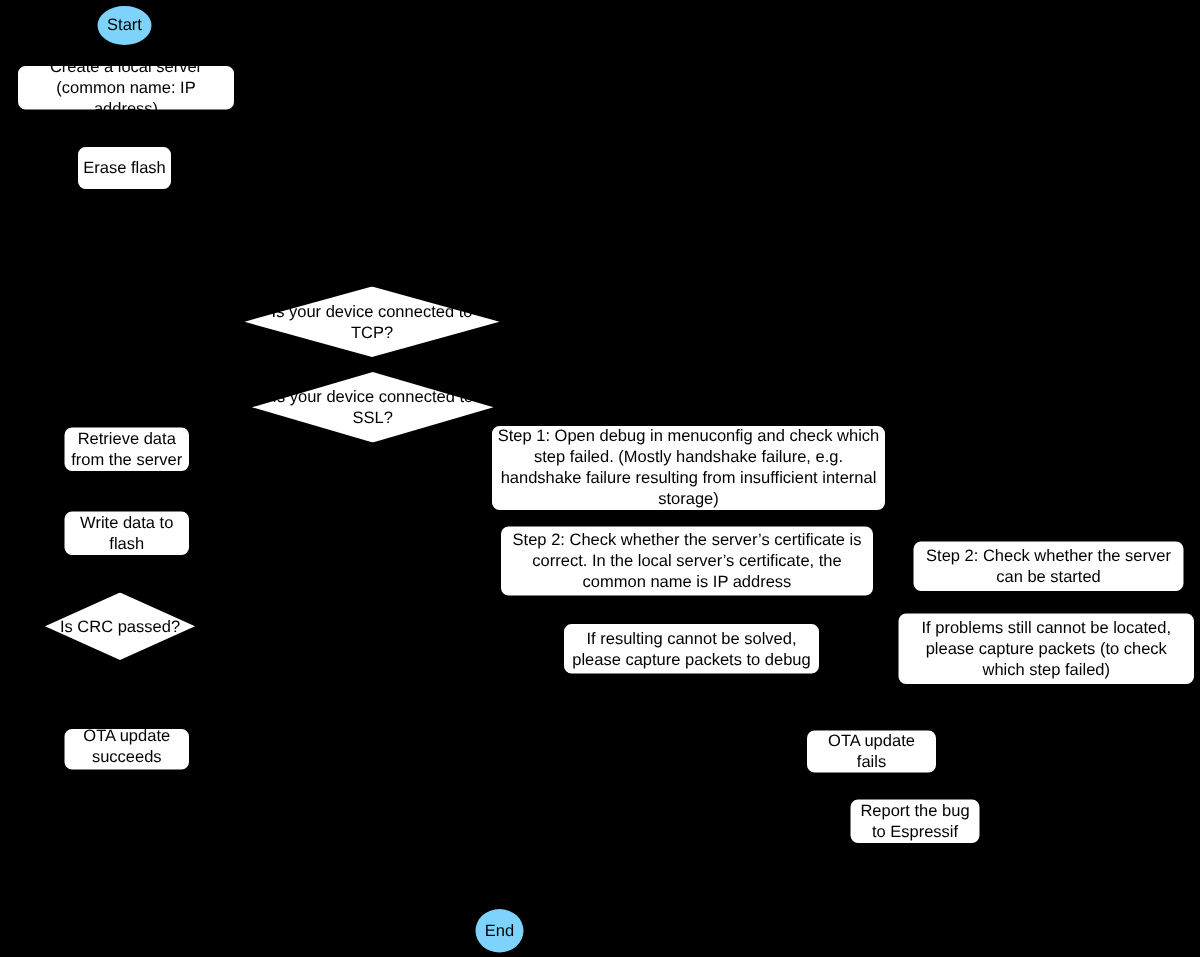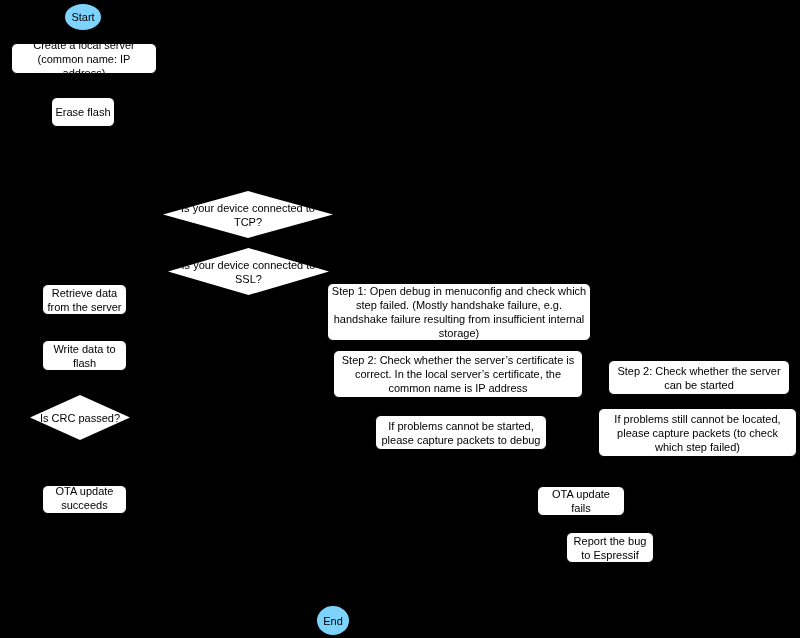--- a/index.html
+++ b/index.html
@@ -99,21 +99,21 @@
 
   <div class="node rect" style="left:327px; top:283px; width:264px; height:58px;">
     <span>Step 1: Open debug in menuconfig and check which step failed. (Mostly handshake failure, e.g. handshake failure resulting from insufficient internal storage)</span>
   </div>
 
   <div class="node rect" style="left:333px; top:350px; width:250px; height:48px;">
     <span>Step 2: Check whether the server’s certificate is correct. In the local server’s certificate, the common name is IP address</span>
   </div>
 
   <div class="node rect" style="left:375px; top:415px; width:172px; height:35px;">
-    <span>If problems cannot be started, please capture packets to debug</span>
+    <span>If resulting cannot be solved, please capture packets to debug</span>
   </div>
 
 
   <div class="node rect" style="left:608px; top:348px; width:182px; height:35px;margin-top:12px;">
     <span>Step 2: Check whether the server can be started</span>
   </div>
 
   <div class="node rect" style="left:598px; top:408px; width:199px; height:49px;">
     <span>If problems still cannot be located, please capture packets (to check which step failed)</span>
   </div>

